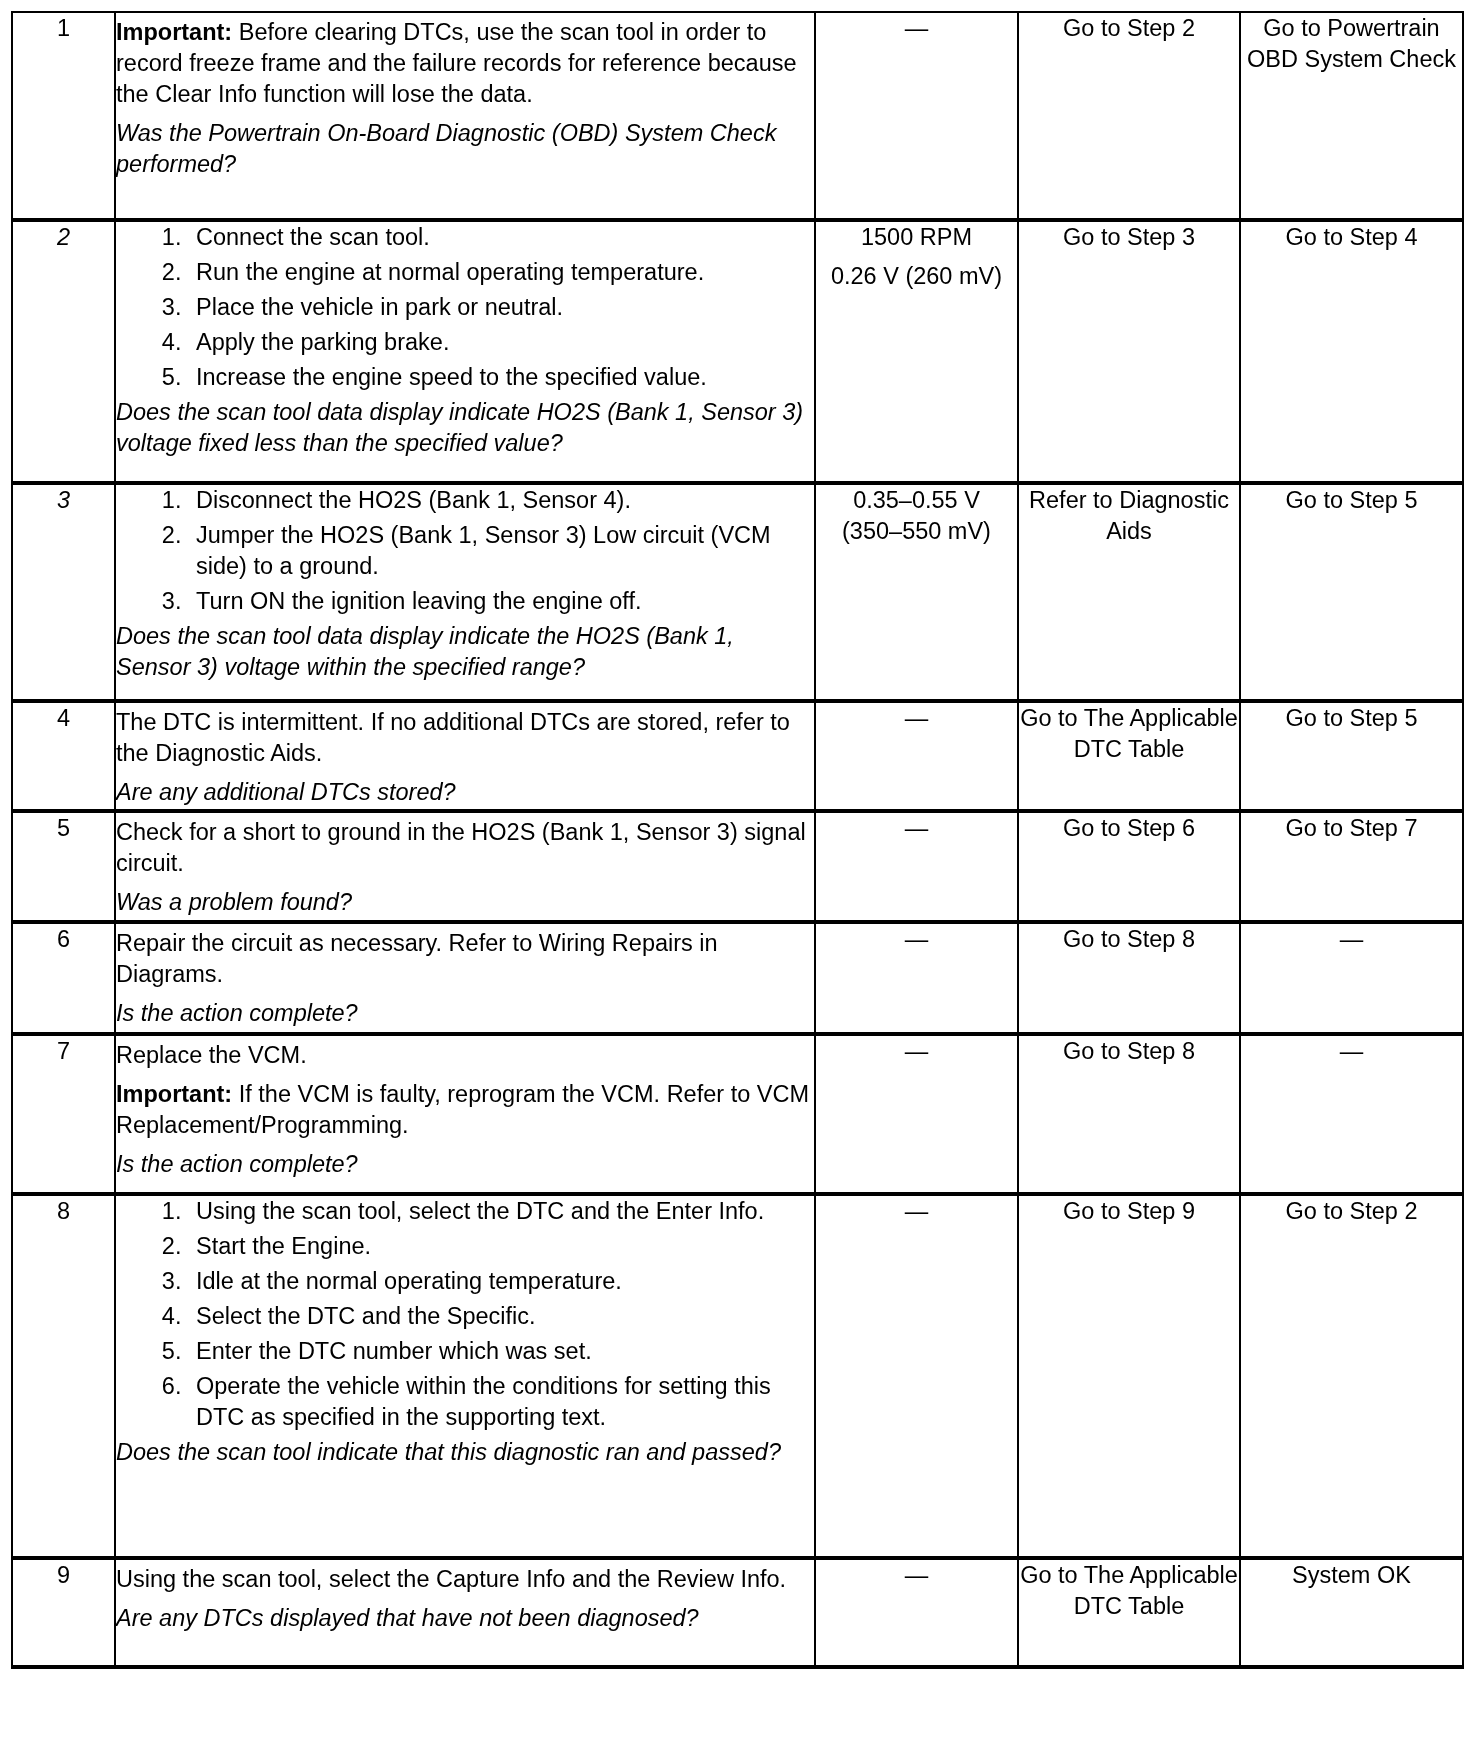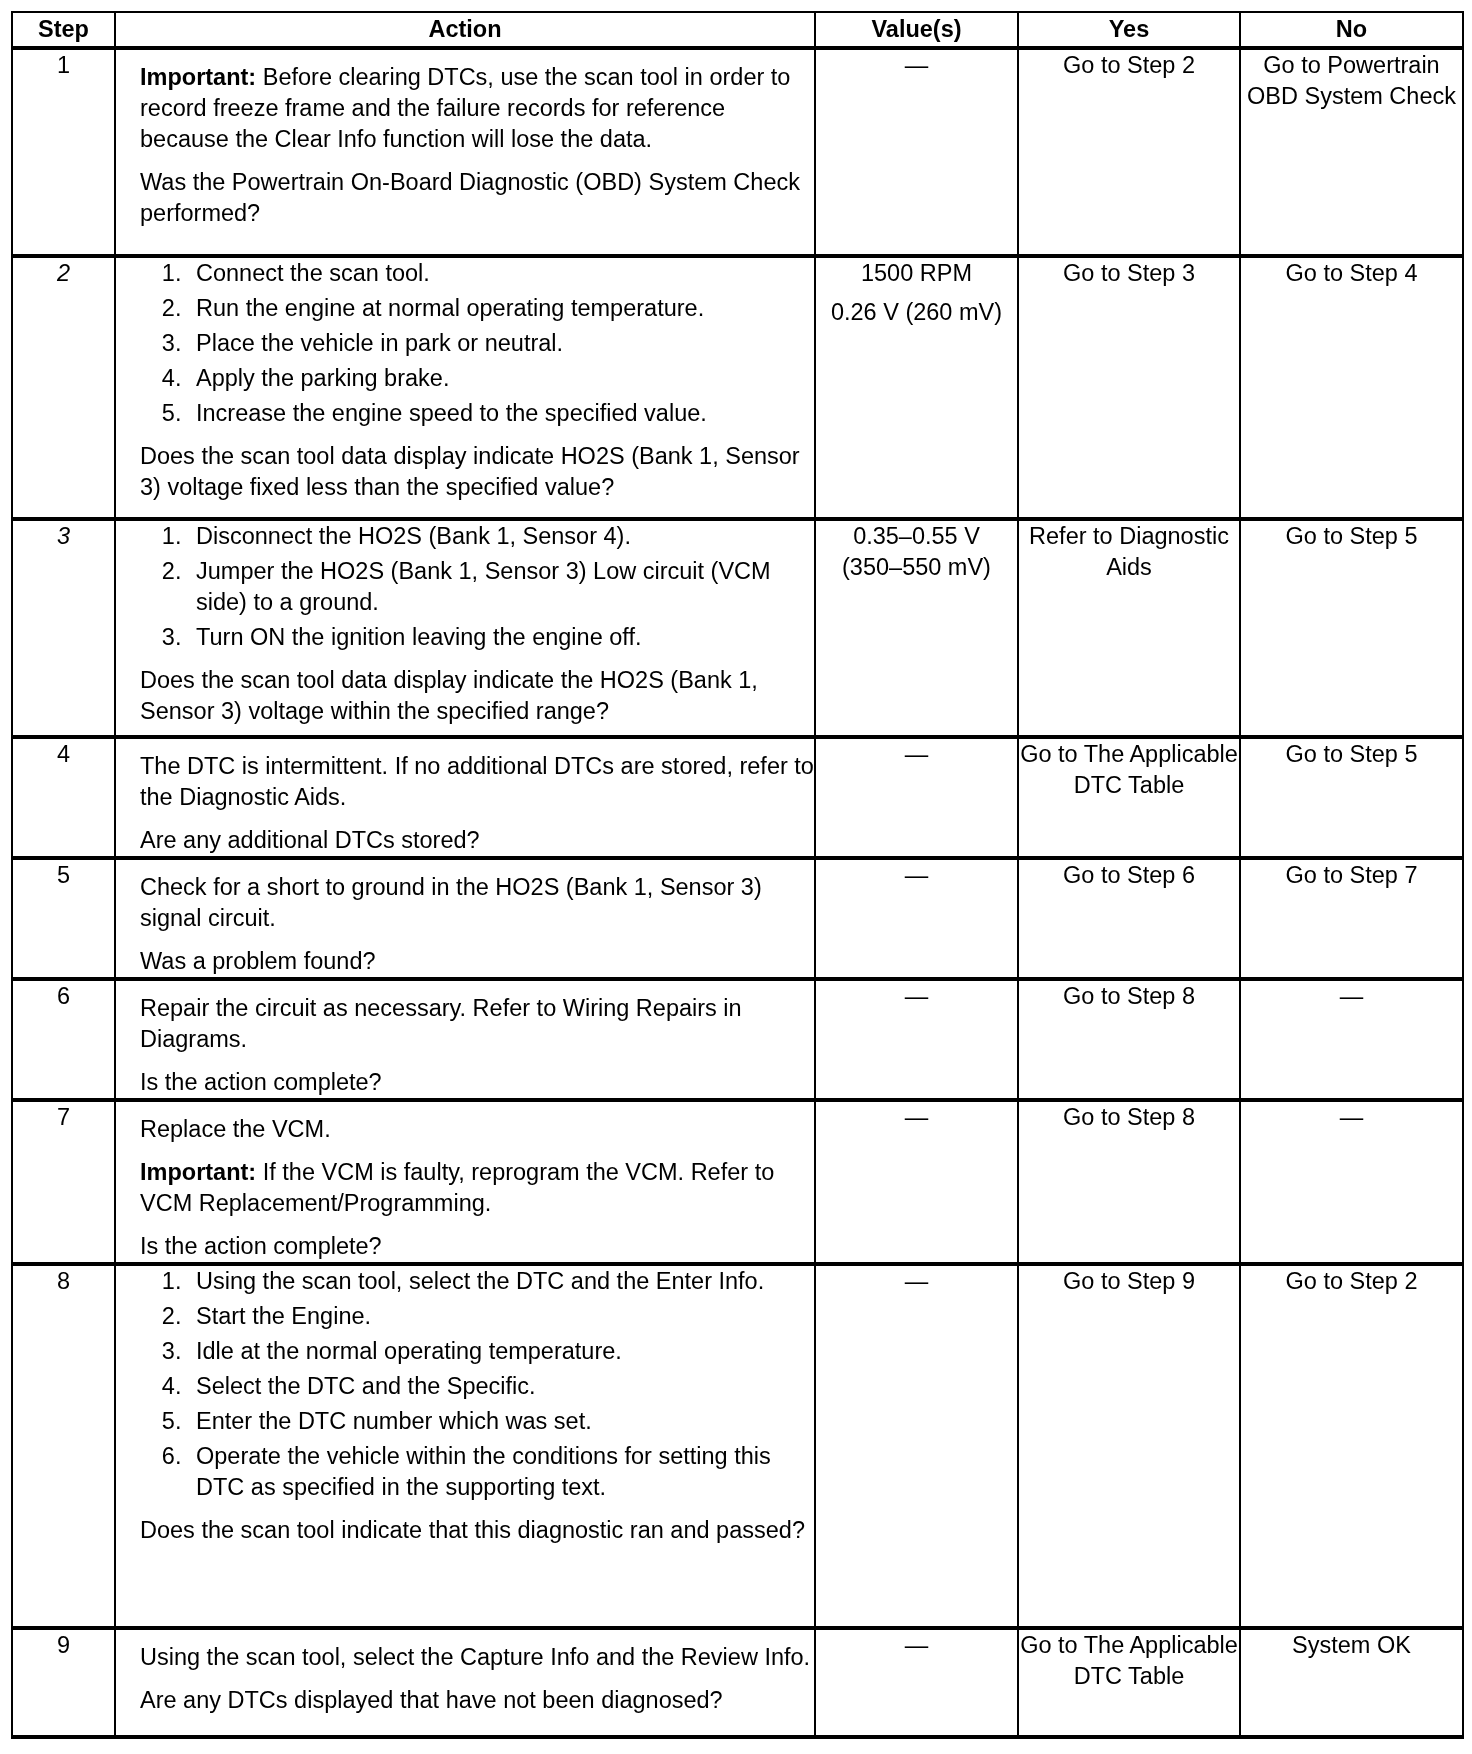--- a/index.html
+++ b/index.html
@@ -10,46 +10,39 @@
   table.dtc td, table.dtc th { border: 2px solid #000; vertical-align: top; padding: 0; }
   table.dtc tr.row > td, table.dtc tr.head > th { border-bottom: 4px solid #000; }
   table.dtc tr.head > th { height: 33px; font-weight: bold; text-align: center; vertical-align: middle; font-size: 23.5px; }
   col.c-step { width: 103px; } col.c-action { width: 700px; } col.c-val { width: 203px; }
   col.c-yes { width: 222px; } col.c-no { width: 223px; }
   td.step { text-align: center; vertical-align: middle; }
   td.step.it span { font-style: italic; }
   td.action { padding: 4px 6px 2px 6px; }
   td.value { text-align: center; vertical-align: middle; }
   td.yes, td.no { text-align: center; vertical-align: bottom; padding-bottom: 3px; }
-  .para { margin: 12px 0 8px 0; padding-left: 24px; }
-  .para:last-child { margin-bottom: 0; }
+  .para { margin: 4px 0 8px 0; }
+  .para:last-child { margin-bottom: 0; font-style: italic; }
   ol.steps { margin: 0 0 4px 16px; padding: 0 0 0 56px; }
   ol.steps li { margin: 0 0 4px 0; padding-left: 8px; }
   .b { font-weight: bold; }
   .i { }
 </style>
 </head>
 <body>
 
 <table class="dtc">
   <colgroup>
     <col class="c-step">
       <col class="c-action">
       <col class="c-val">
       <col class="c-yes">
       <col class="c-no">
   </colgroup>
   <tbody>
-      <tr class="head">
-    <th>Step</th>
-    <th>Action</th>
-    <th>Value(s)</th>
-    <th>Yes</th>
-    <th>No</th>
-  </tr>
 
   <tr class="row" style="height:208px">
     <td class="step"><span>1</span></td>
     <td class="action">
       <p class="para"><span class="b">Important:</span><span> Before clearing DTCs, use the scan tool in order to record freeze frame and the failure records for reference because the Clear Info function will lose the data.</span></p>
       <p class="para">Was the Powertrain On-Board Diagnostic (OBD) System Check performed?</p>
     </td>
     <td class="value">—</td>
     <td class="yes i">Go to Step 2</td>
     <td class="no"><span>Go to </span><span class="i">Powertrain OBD System Check</span></td>

